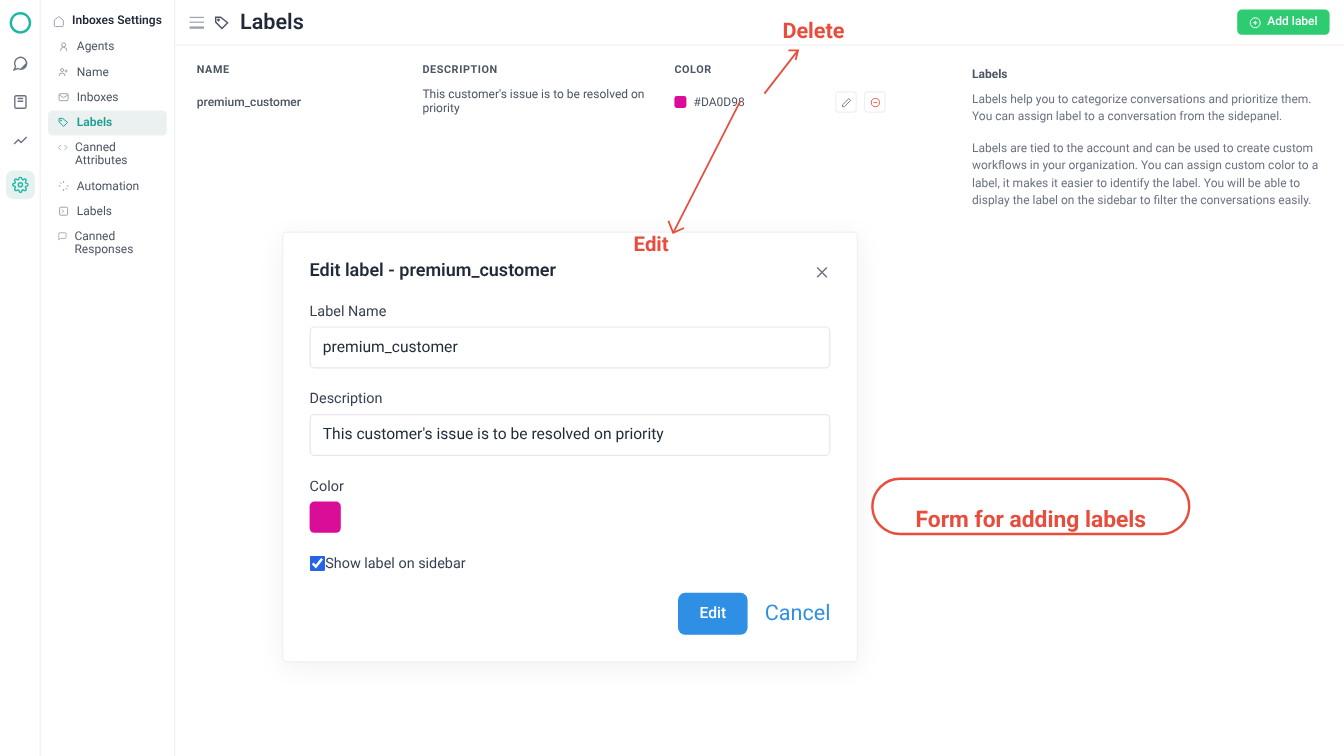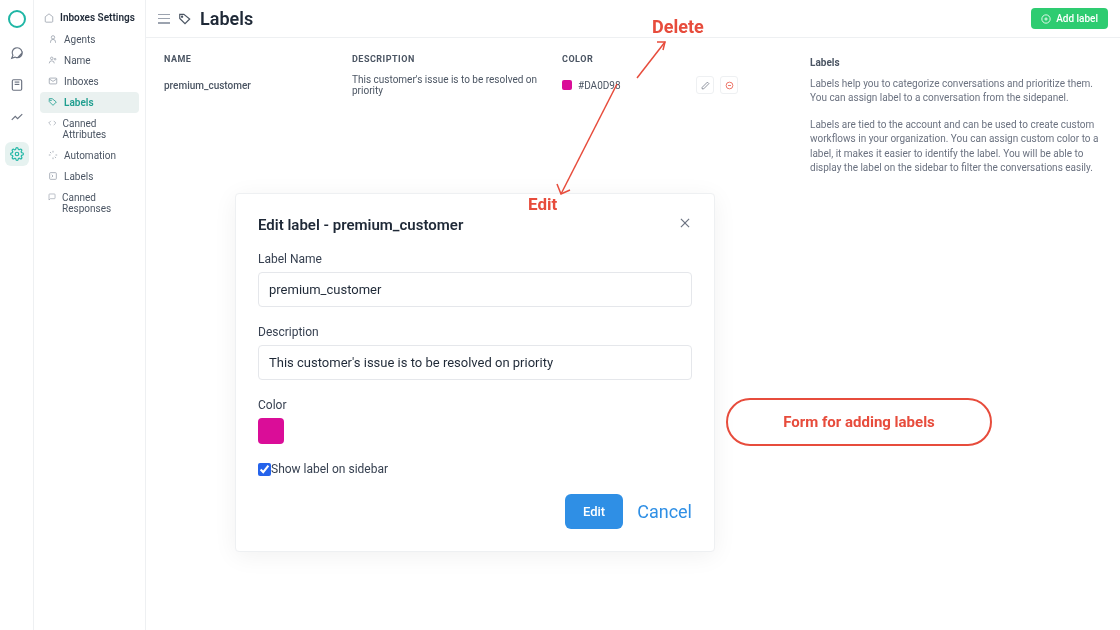--- a/index.html
+++ b/index.html
@@ -33,34 +33,34 @@
 .trow .col-name{font-weight:500}
 .color-cell{display:flex;align-items:center;gap:6px}
 .swatch{width:10px;height:10px;border-radius:2px}
 .row-actions{display:flex;gap:6px;margin-left:4px}
 .act-btn{width:18px;height:18px;border:1px solid #eef0f2;border-radius:3px;background:#fff;display:flex;align-items:center;justify-content:center;cursor:pointer}
 .act-btn svg{width:9px;height:9px}
 .info-panel{width:310px;padding:18px 18px 0 0;font-size:10px;color:#6b7280;line-height:1.45}
 .info-panel h4{font-size:10px;font-weight:700;color:#4b5563;margin-bottom:6px}
 .info-panel p{margin-bottom:12px}
 .modal{position:absolute;left:235px;top:193px;width:480px;background:#fff;border:1px solid #eef0f2;border-radius:4px;box-shadow:0 4px 24px rgba(0,0,0,.06);padding:22px}
-.modal-head{display:flex;justify-content:space-between;align-items:flex-start;margin-bottom:18px}
+.modal-head{display:flex;justify-content:space-between;align-items:flex-end;margin-bottom:18px}
 .modal-title{font-size:15px;font-weight:600;color:#1f2937}
 .close-x{width:14px;height:14px;cursor:pointer;color:#6b7280}
 .field-label{font-size:12px;color:#374151;margin-bottom:6px;display:block}
 .t-input{width:100%;border:1px solid #e5e7eb;border-radius:4px;padding:9px 10px;font-size:13px;color:#1f2937;margin-bottom:18px}
 .color-pick{width:26px;height:26px;border-radius:4px;margin-bottom:18px;cursor:pointer}
 .check-row{display:flex;align-items:center;gap:0;font-size:12px;color:#374151;margin-bottom:18px}
 .check-row input{width:13px;height:13px;accent-color:#2563eb}
 .modal-actions{display:flex;justify-content:flex-end;gap:14px;align-items:center}
 .btn-primary{background:#2f8fe5;color:#fff;border:none;border-radius:6px;padding:10px 18px;font-size:13px;font-weight:500;cursor:pointer}
 .btn-link{background:none;border:none;color:#2f8fe5;font-size:18px;cursor:pointer}
 .anno{position:absolute;color:#e74c3c;font-weight:700;pointer-events:none}
 .arrow{position:absolute;pointer-events:none}
-.form-callout{position:absolute;left:726px;top:398px;width:266px;height:48px;border:2px solid #e74c3c;border-radius:26px;display:flex;align-items:center;justify-content:center;color:#e74c3c;font-weight:700;font-size:15px}
+.form-callout{position:absolute;left:726px;top:398px;width:266px;height:48px;border:2px solid #e74c3c;border-radius:26px;display:flex;align-items:flex-end;justify-content:center;color:#e74c3c;font-weight:700;font-size:19px}
 </style>
 </head>
 <body>
 
 <div class="icon-rail">
   <div class="logo"></div>
   <svg class="rail-ic" viewBox="0 0 24 24" fill="none" stroke="currentColor" stroke-width="2">
       <path d="M21 11.5a8.38 8.38 0 01-8.5 8.5 8.5 8.5 0 01-4-1L3 21l2-5a8.5 8.5 0 118 4z"></path>
     </svg>
   <svg class="rail-ic" viewBox="0 0 24 24" fill="none" stroke="currentColor" stroke-width="2">

